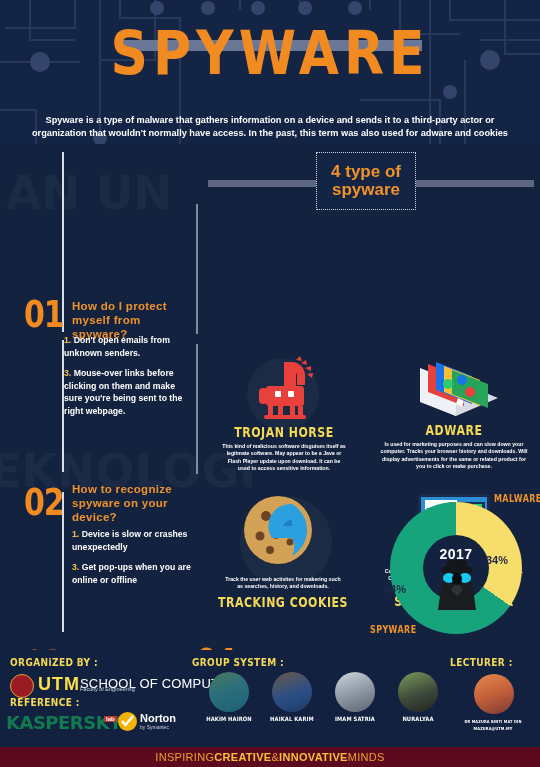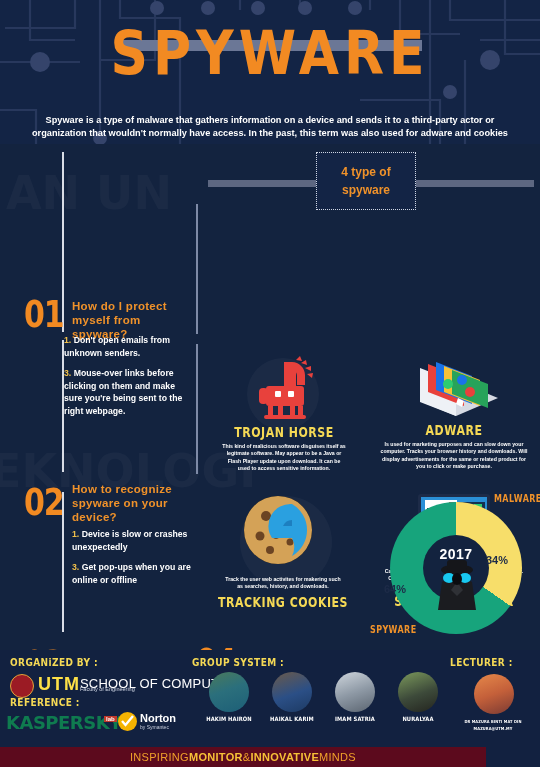--- a/index.html
+++ b/index.html
@@ -115,21 +115,21 @@
   }
   .types-box {
     position: absolute; top: 8px; left: 316px;
     width: 100px; height: 58px;
     border: 1px dotted #cfd6e4;
     background: #132445;
     display: flex; align-items: center; justify-content: center;
     text-align: center;
   }
   .types-box span {
-    color: #f0922a; font-size: 12px; font-weight: bold; line-height: 18px;
+    color: #f0922a; font-size: 17px; font-weight: bold; line-height: 18px;
   }
 
   .card { position: absolute; text-align: center; }
   .card .cap {
     font-family: "DejaVu Sans", sans-serif;
     font-weight: bold;
     font-size: 11px;
     color: #f5d955;
     letter-spacing: .5px;
     transform: scaleY(1.2);
@@ -196,21 +196,21 @@
     position: absolute; width: 40px; height: 40px; border-radius: 50%;
     overflow: hidden; border: 0;
   }
   .av-name {
     position: absolute; width: 58px; text-align: center;
     font-family: "DejaVu Sans", sans-serif;
     color: #ffffff; font-size: 5.2px; font-weight: bold; letter-spacing: .1px;
     transform: scaleY(1.15);
   }
   .banner {
-    position: absolute; left: 0; bottom: 0; width: 486px; height: 20px;
+    position: absolute; left: 0; bottom: 0; width: 540px; height: 20px;
     background: #5c0a1d;
     display: flex; align-items: center; justify-content: center;
   }
   .banner span { font-size: 11px; letter-spacing: .3px; }
   .b-thin { color: #f0a22a; }
   .b-bold { color: #f7c137; font-weight: bold; }
 </style>
 </head>
 <body>
 
@@ -458,19 +458,19 @@
     <div class="avatar" style="left:398px; top:22px; background:linear-gradient(160deg,#7c9a5c 0%,#3d4a3a 55%,#23241f 100%);"></div>
     <div class="av-name" style="left:389px; top:66px;">NURALYAA</div>
 
     <div class="f-head" style="left:450px; top:8px;">LECTURER :</div>
     <div class="avatar" style="left:474px; top:24px; background:linear-gradient(160deg,#e6894a 0%,#c4603a 50%,#7a3a33 100%);"></div>
     <div class="av-name" style="left:450px; width:86px; top:70px; font-size:3.6px;">DR MAZURA BINTI MAT DIN</div>
     <div class="av-name" style="left:450px; width:86px; top:77px; font-size:3.6px;">MAZURA@UTM.MY</div>
 
     <div class="banner">
       <span class="b-thin">INSPIRING </span>
-        <span class="b-bold">MONITOR</span>
+        <span class="b-bold">CREATIVE</span>
         <span class="b-thin"> &amp; </span>
         <span class="b-bold">INNOVATIVE</span>
         <span class="b-thin"> MINDS</span>
     </div>
   </div>
 </div>
 
 </body></html>

